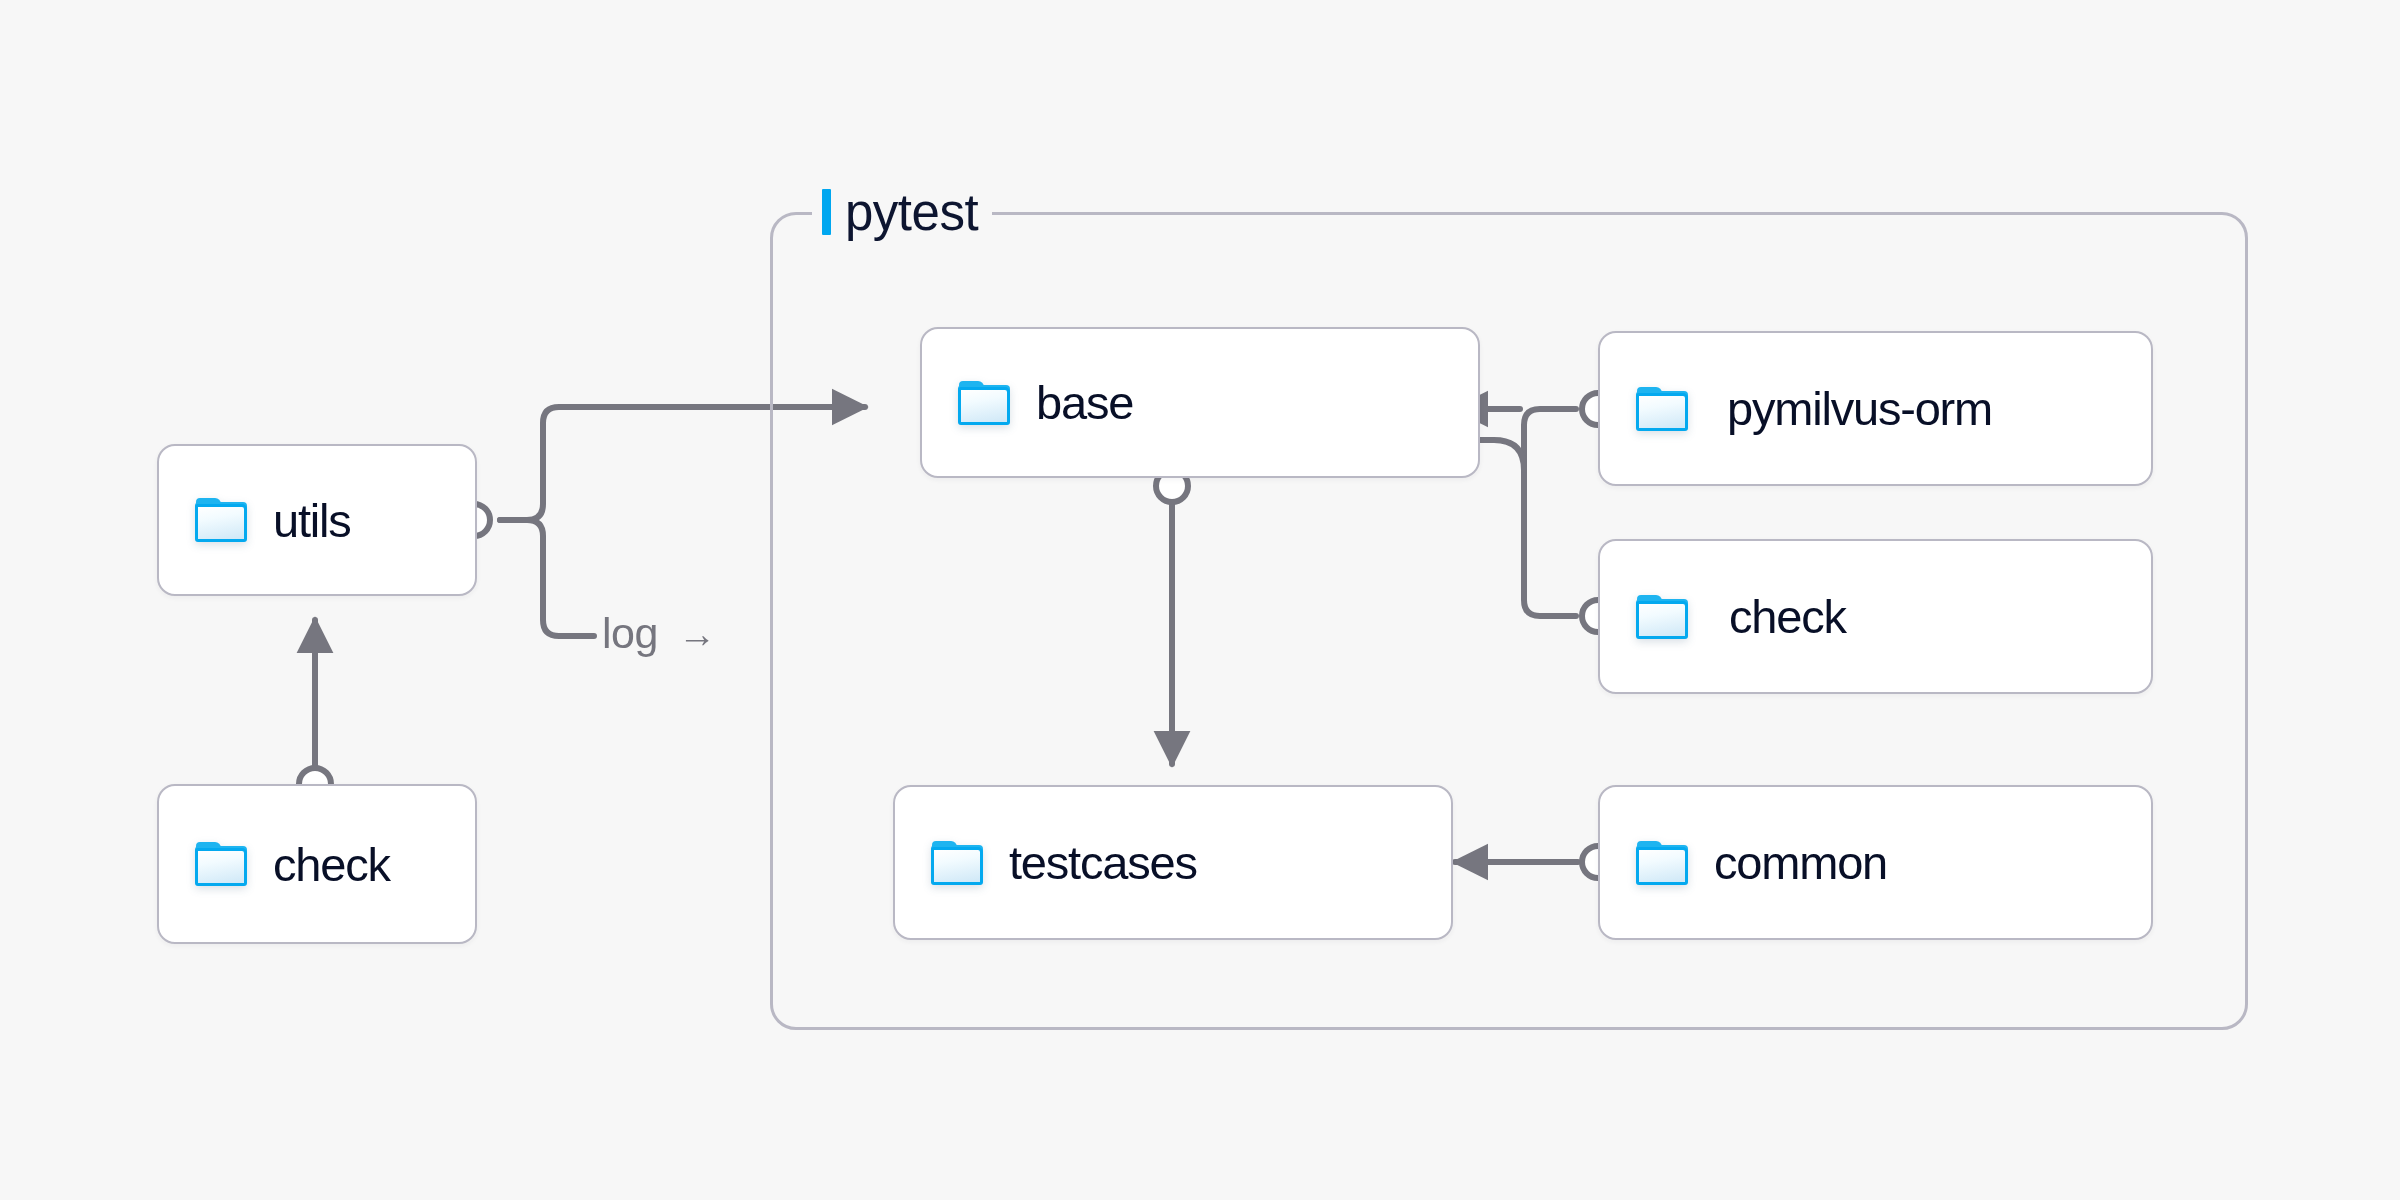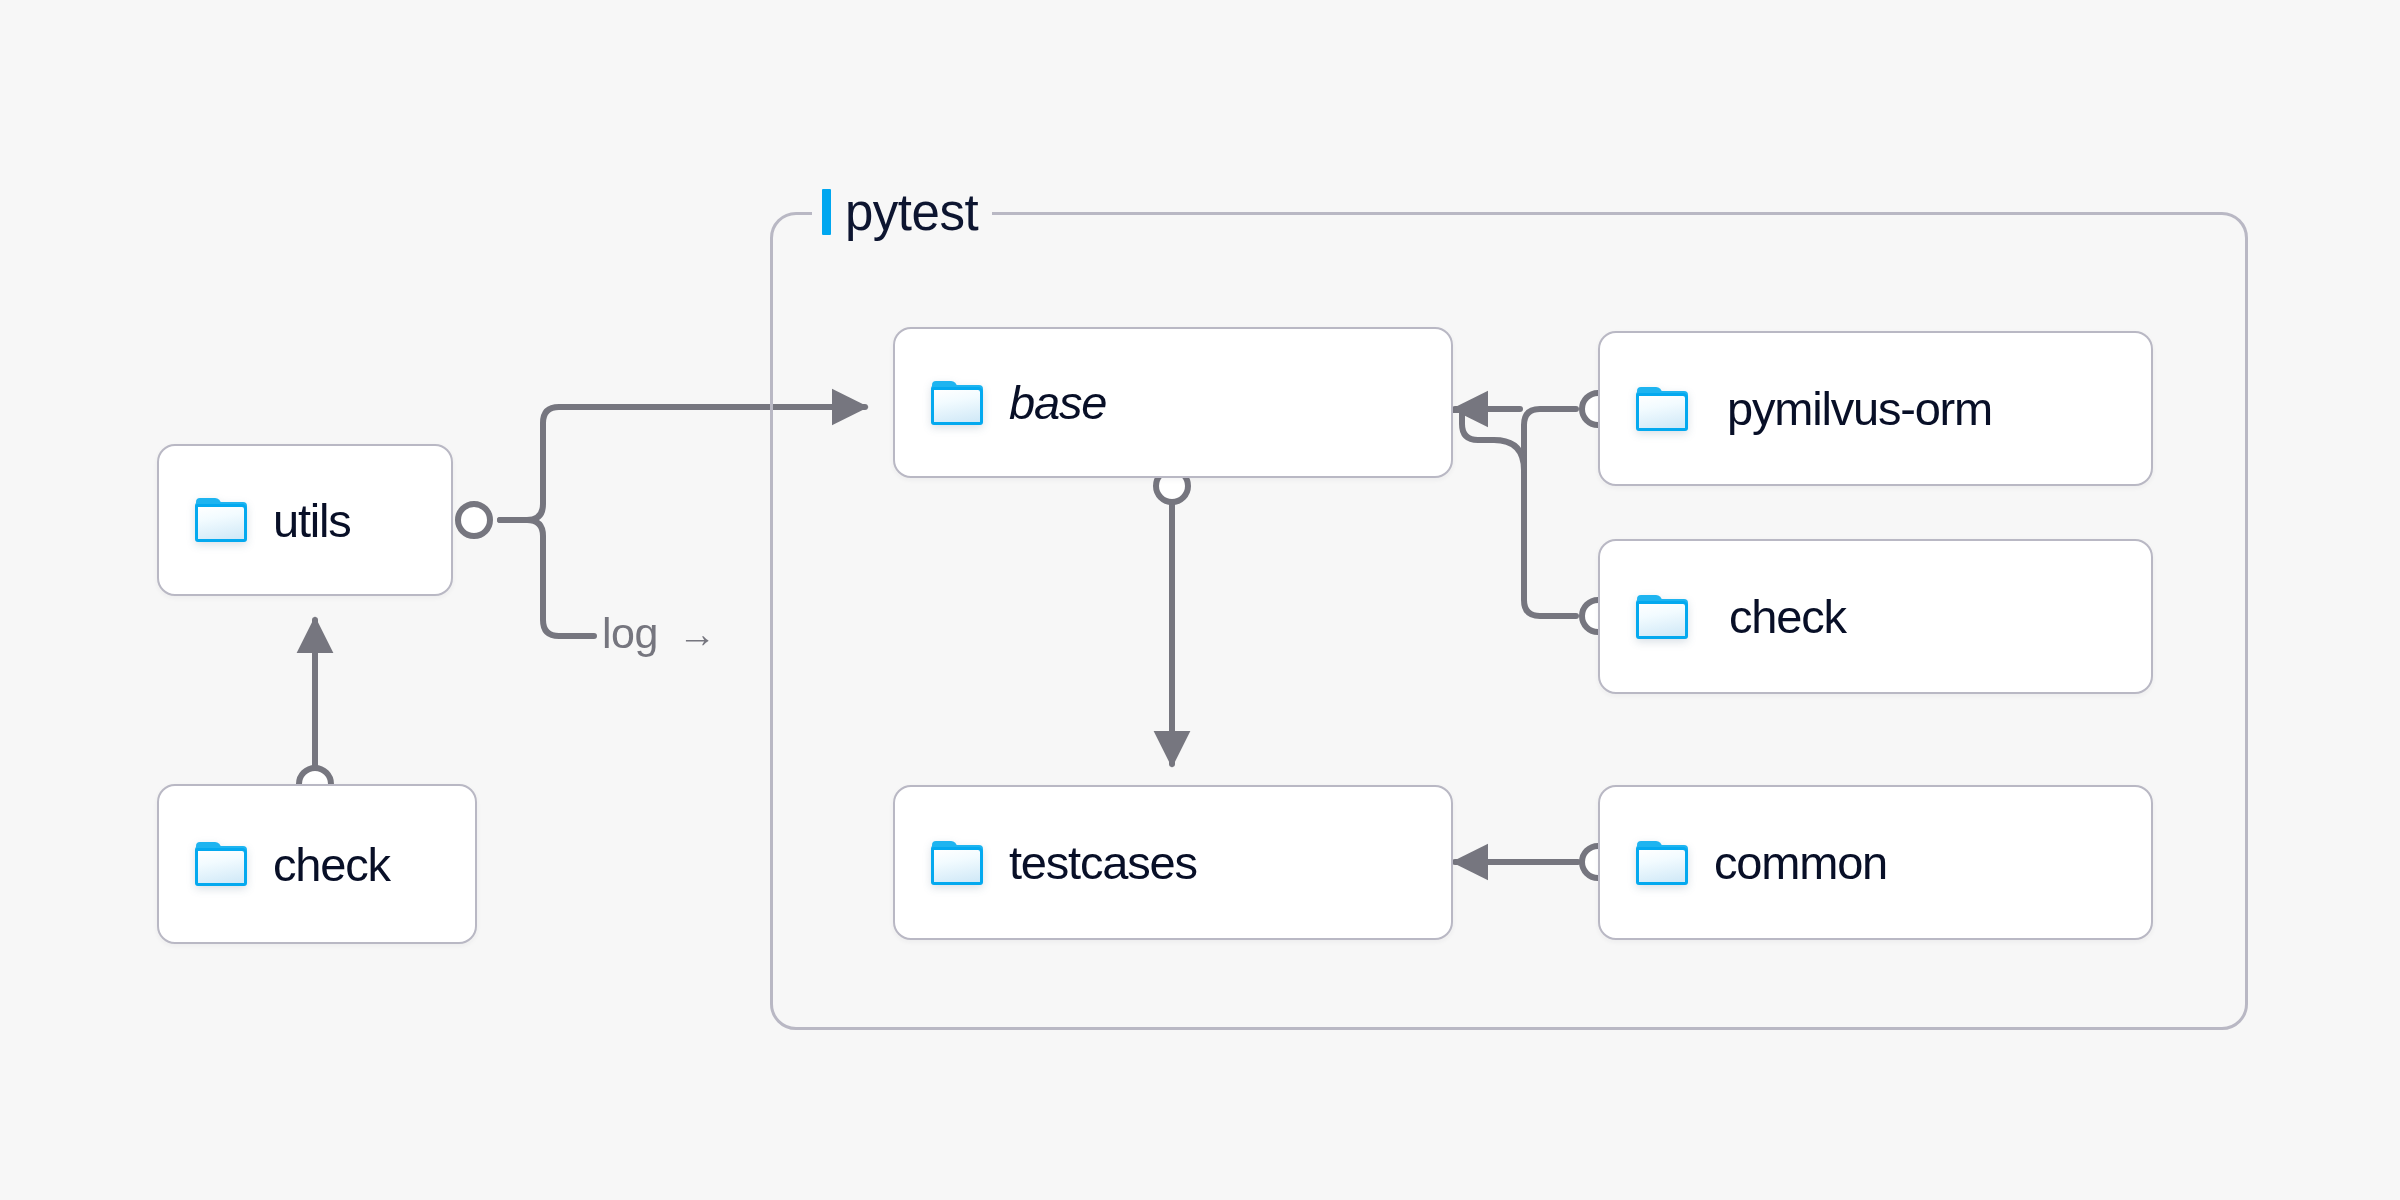--- a/index.html
+++ b/index.html
@@ -172,39 +172,39 @@
     </g>
   </svg>
 
   <div class="group-box" style="left:770px; top:212px; width:1478px; height:818px;"></div>
 
   <div class="group-label" style="left:812px; top:185px;">
     <span class="bar"></span>
     <span class="txt">pytest</span>
   </div>
 
-  <div class="node" style="left:157px; top:444px; width:296px; height:152px;">
+  <div class="node" style="left:157px; top:444px; width:320px; height:152px;">
     <span class="folder">
       <span class="tab"></span>
         <span class="lip"></span>
         <span class="body"></span>
     </span>
     <span class="label">utils</span>
   </div>
 
   <div class="node" style="left:157px; top:784px; width:320px; height:160px;">
     <span class="folder">
       <span class="tab"></span>
         <span class="lip"></span>
         <span class="body"></span>
     </span>
     <span class="label">check</span>
   </div>
 
-  <div class="node" style="left:893px; top:327px; width:560px; height:151px;font-style:italic;">
+  <div class="node" style="left:920px; top:327px; width:560px; height:151px;">
     <span class="folder">
       <span class="tab"></span>
         <span class="lip"></span>
         <span class="body"></span>
     </span>
     <span class="label">base</span>
   </div>
 
   <div class="node" style="left:893px; top:785px; width:560px; height:155px;">
     <span class="folder">

